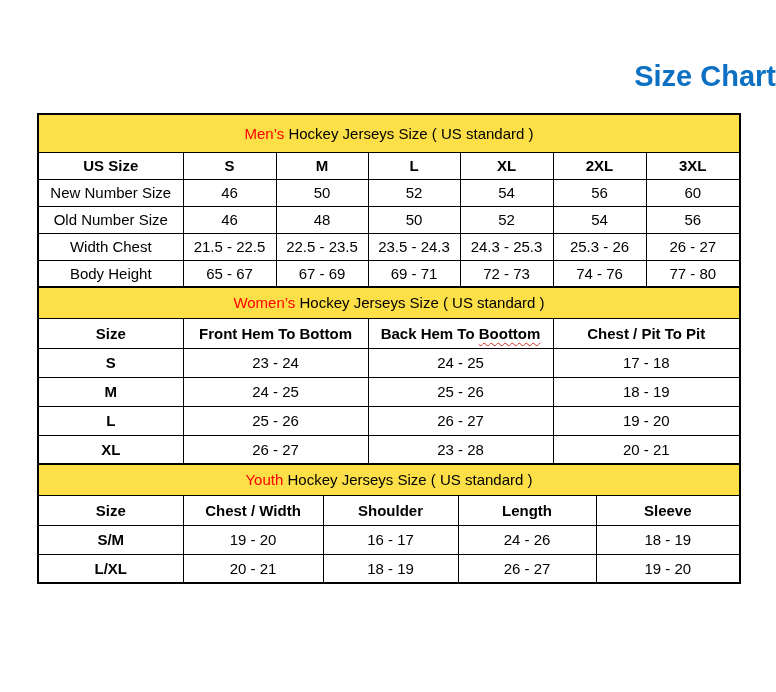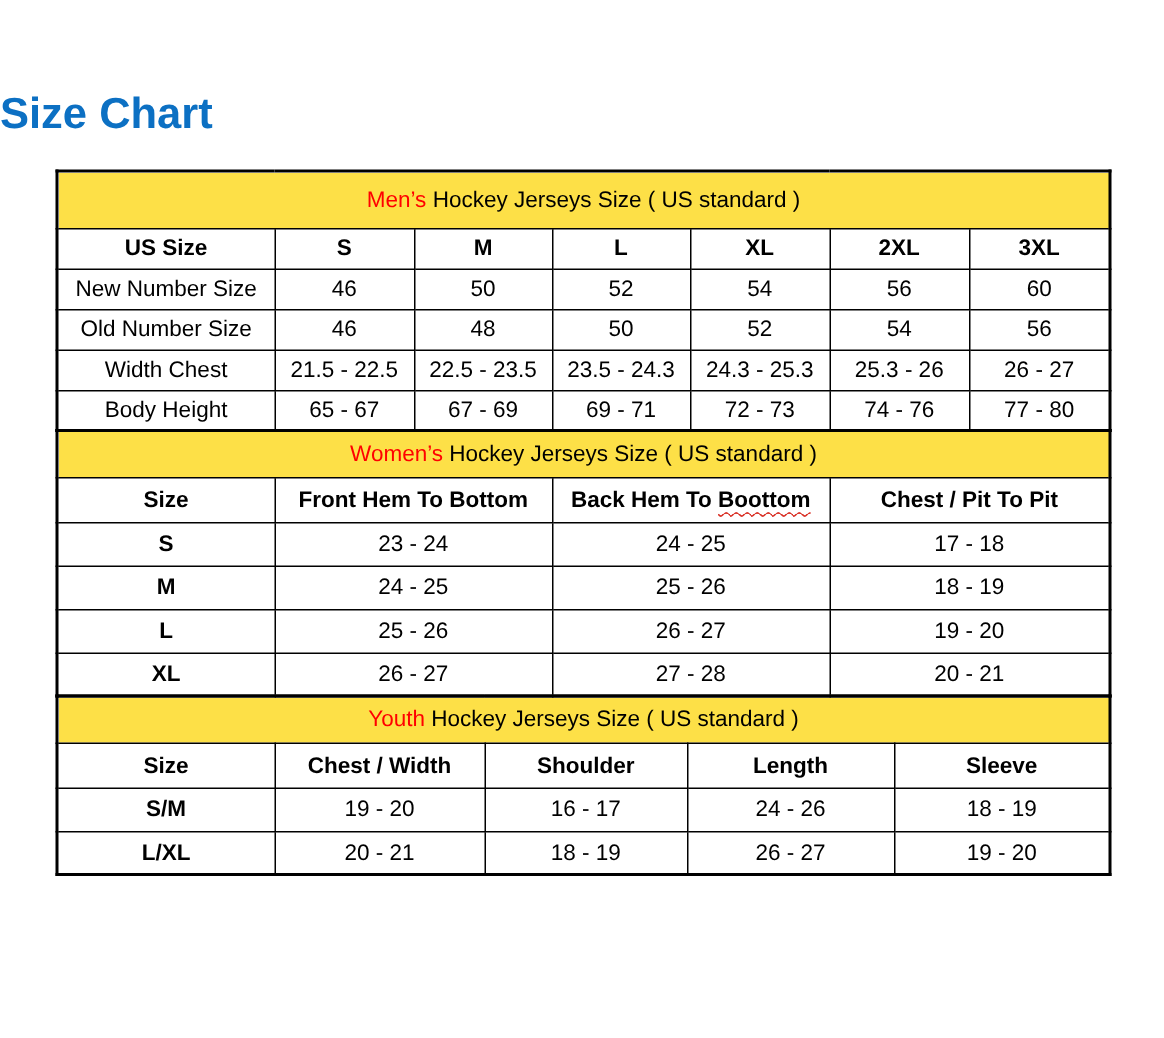--- a/index.html
+++ b/index.html
@@ -7,21 +7,21 @@
     margin: 0; padding: 0;
     width: 776px; height: 692px;
     background: #ffffff;
     font-family: "Liberation Sans", sans-serif;
     color: #000000;
     overflow: hidden;
   }
   .title {
     padding-top: 60px;
     margin: 0 0 20px 0;
-    text-align: left;
+    text-align: right;
     font-size: 29px;
     font-weight: 700;
     color: #0C70C3;
     letter-spacing: 0px;
   }
   .size-table {
     width: 702px;
     margin-left: 37px;
     border-collapse: collapse;
     table-layout: fixed;
@@ -156,21 +156,21 @@
     </tr>
     <tr class="data-row">
       <td class="row-label-bold">L</td>
       <td>25 - 26</td>
       <td>26 - 27</td>
       <td>19 - 20</td>
     </tr>
     <tr class="data-row">
       <td class="row-label-bold">XL</td>
       <td>26 - 27</td>
-      <td>27 - 28</td>
+      <td>23 - 28</td>
       <td>20 - 21</td>
     </tr>
   </tbody>
 </table>
 
 <table class="size-table youth">
   <colgroup>
     <col style="width:145px">
       <col style="width:140px">
       <col style="width:135px">

